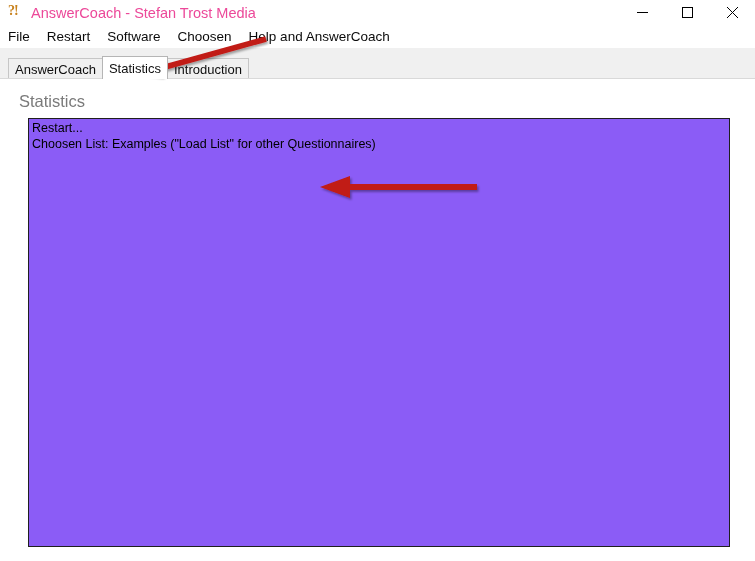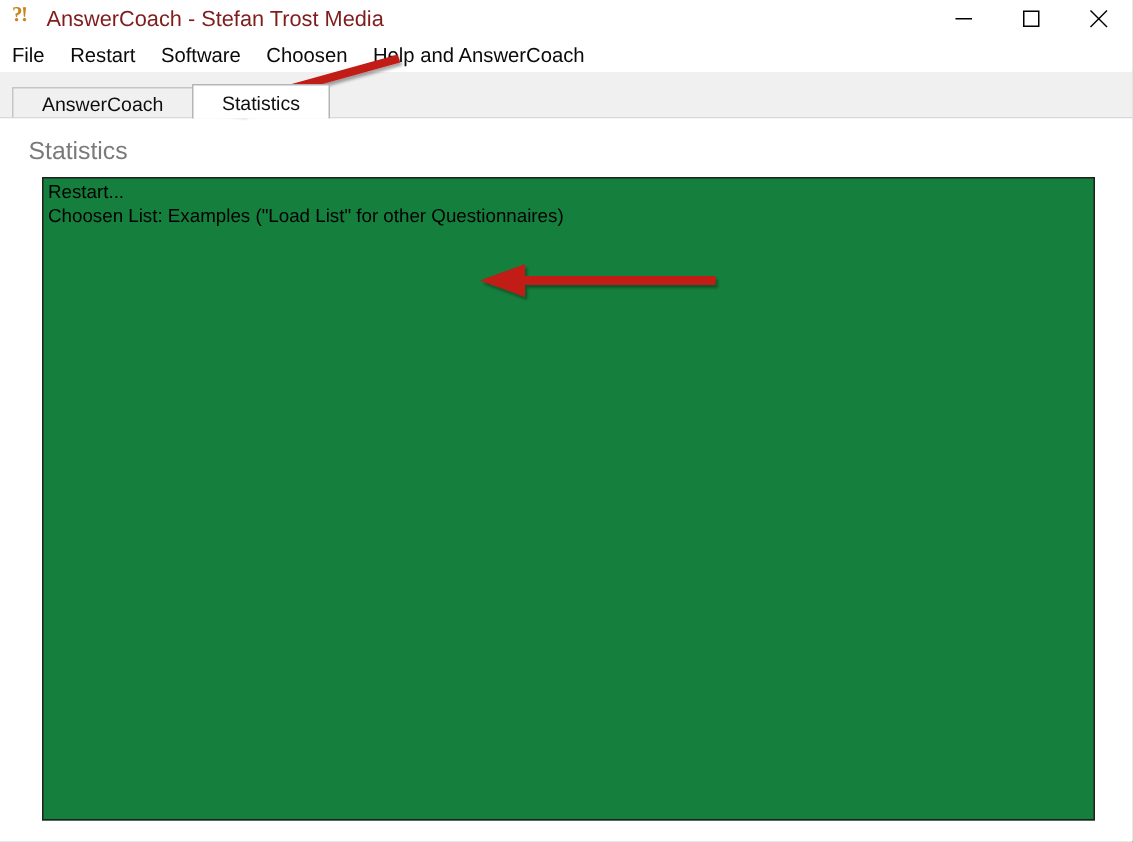--- a/index.html
+++ b/index.html
@@ -31,21 +31,21 @@
   }
   #app-icon .glyph {
     position: absolute; left: 0; top: -2px;
     font-size: 14px; font-weight: bold;
     color: #c8821e;
     font-family: "Liberation Serif", serif;
     letter-spacing: -1px;
   }
   #window-title {
     font-size: 14.5px;
-    color: #7f1d1d;
+    color: #ec4899;
     white-space: nowrap;
   }
   #window-controls {
     position: absolute; right: 0; top: 0;
     height: 25px; display: flex;
   }
   .win-btn {
     width: 45px; height: 25px;
     display: flex; align-items: center; justify-content: center;
     background: transparent;
@@ -80,21 +80,21 @@
     width: 755px; height: 1px;
     background: #d9d9d9;
   }
   #tabs {
     position: absolute; left: 8px; top: 9px;
     display: flex; align-items: flex-end;
     height: 22px;
   }
   .tab {
     height: 21px;
-    padding: 0 19px;
+    padding: 0 6px;
     display: flex; align-items: center;
     font-size: 13px;
     color: #0e0e0e;
     background: #f0f0f0;
     border: 1px solid #c6c6c6;
     border-bottom: none;
     margin-right: -1px;
     white-space: nowrap;
     cursor: default;
   }
@@ -115,21 +115,21 @@
   #section-heading {
     position: absolute; left: 19px; top: 13px;
     font-size: 16.5px;
     color: #7a7a7a;
     font-family: "Liberation Sans", sans-serif;
   }
   #log-panel {
     position: absolute;
     left: 28px; top: 39px;
     width: 702px; height: 429px;
-    background: #15803d;
+    background: #8b5cf6;
     border: 1px solid #1f1f1f;
     overflow: hidden;
   }
   #log-lines {
     padding: 2px 0 0 3px;
   }
   .log-line {
     font-size: 12.5px;
     line-height: 15.5px;
     color: #000000;
@@ -180,20 +180,21 @@
     <div class="menu-item">Restart</div>
     <div class="menu-item">Software</div>
     <div class="menu-item">Choosen</div>
     <div class="menu-item">Help and AnswerCoach</div>
   </div>
 
   <div id="tab-strip">
     <div id="tabs">
       <div class="tab">AnswerCoach</div>
       <div class="tab selected">Statistics</div>
+      <div class="tab">Introduction</div>
     </div>
   </div>
   <div id="tab-strip-border-bottom"></div>
 
   <div id="page-body">
     <div id="section-heading">Statistics</div>
 
     <div id="log-panel">
       <div id="log-lines">
         <div class="log-line">Restart...</div>

